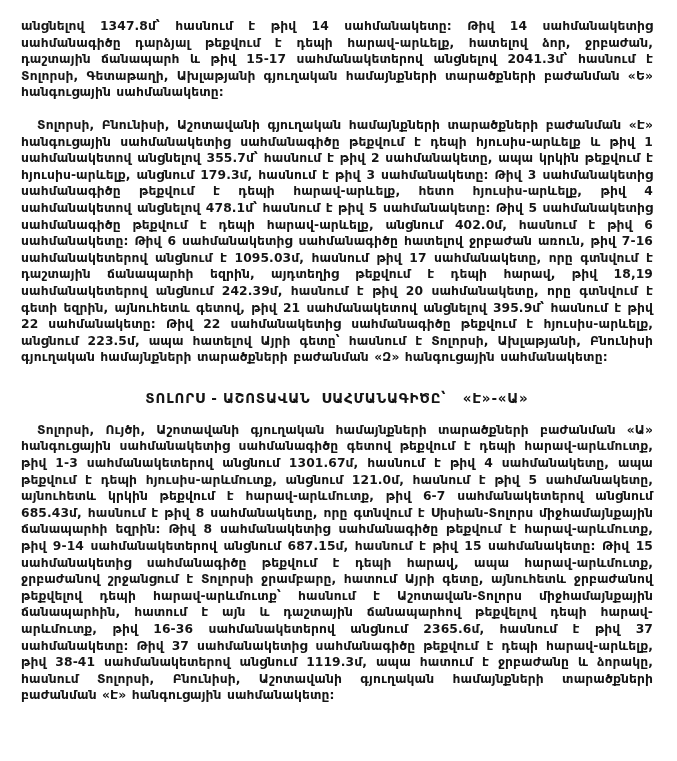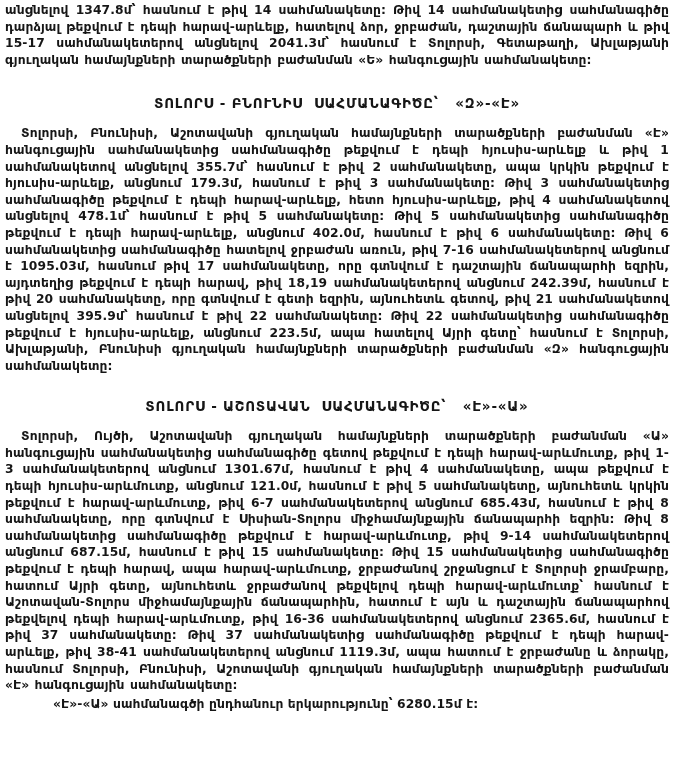--- a/index.html
+++ b/index.html
@@ -15,21 +15,21 @@
     color: #161616;
   }
   .doc {
     box-sizing: border-box;
     width: 677px;
     height: 761px;
     padding: 2px 8px 0 5px;
     background: #ffffff;
   }
   .p-body {
-    margin: 0;
+    margin: 16px;
     font-size: 12.3px;
     font-weight: bold;
     line-height: 16.6px;
     text-align: justify;
     letter-spacing: 0.1px;
     word-spacing: 1px;
   }
   .p-body.indented {
     text-indent: 16px;
   }
@@ -56,23 +56,21 @@
     margin-top: 24px;
   }
 </style>
 </head>
 <body>
 
 <div class="doc">
   <p class="p-body">անցնելով 1347.8մ՝ հասնում է թիվ 14 սահմանակետը: Թիվ 14 սահմանակետից սահմանագիծը դարձյալ թեքվում է դեպի հարավ-արևելք, հատելով ձոր, ջրբաժան, դաշտային ճանապարհ և թիվ 15-17 սահմանակետերով անցնելով 2041.3մ՝ հասնում է Տոլորսի, Գետաթաղի, Ախլաթյանի գյուղական համայնքների տարածքների բաժանման «Ե» հանգուցային սահմանակետը:</p>
 
 
-  <h2 class="p-heading">ՏՈԼՈՐՍ - ԲՆՈՒՆԻՍ  ՍԱՀՄԱՆԱԳԻԾԸ՝   «Զ»-«Է»</h2>
 
   <p class="p-body indented">Տոլորսի, Բնունիսի, Աշոտավանի գյուղական համայնքների տարածքների բաժանման «Է» հանգուցային սահմանակետից սահմանագիծը թեքվում է դեպի հյուսիս-արևելք և թիվ 1 սահմանակետով անցնելով 355.7մ՝ հասնում է թիվ 2 սահմանակետը, ապա կրկին թեքվում է հյուսիս-արևելք, անցնում 179.3մ, հասնում է թիվ 3 սահմանակետը: Թիվ 3 սահմանակետից սահմանագիծը թեքվում է դեպի հարավ-արևելք, հետո հյուսիս-արևելք, թիվ 4 սահմանակետով անցնելով 478.1մ՝ հասնում է թիվ 5 սահմանակետը: Թիվ 5 սահմանակետից սահմանագիծը թեքվում է դեպի հարավ-արևելք, անցնում 402.0մ, հասնում է թիվ 6 սահմանակետը: Թիվ 6 սահմանակետից սահմանագիծը հատելով ջրբաժան առուն, թիվ 7-16 սահմանակետերով անցնում է 1095.03մ, հասնում թիվ 17 սահմանակետը, որը գտնվում է դաշտային ճանապարհի եզրին, այդտեղից թեքվում է դեպի հարավ, թիվ 18,19 սահմանակետերով անցնում 242.39մ, հասնում է թիվ 20 սահմանակետը, որը գտնվում է գետի եզրին, այնուհետև գետով, թիվ 21 սահմանակետով անցնելով 395.9մ՝ հասնում է թիվ 22 սահմանակետը: Թիվ 22 սահմանակետից սահմանագիծը թեքվում է հյուսիս-արևելք, անցնում 223.5մ, ապա հատելով Այրի գետը՝ հասնում է Տոլորսի, Ախլաթյանի, Բնունիսի գյուղական համայնքների տարածքների բաժանման «Զ» հանգուցային սահմանակետը:</p>
 
 
   <h2 class="p-heading second">ՏՈԼՈՐՍ - ԱՇՈՏԱՎԱՆ  ՍԱՀՄԱՆԱԳԻԾԸ՝   «Է»-«Ա»</h2>
 
   <p class="p-body indented">Տոլորսի, Ույծի, Աշոտավանի գյուղական համայնքների տարածքների բաժանման «Ա» հանգուցային սահմանակետից սահմանագիծը գետով թեքվում է դեպի հարավ-արևմուտք, թիվ 1-3 սահմանակետերով անցնում 1301.67մ, հասնում է թիվ 4 սահմանակետը, ապա թեքվում է դեպի հյուսիս-արևմուտք, անցնում 121.0մ, հասնում է թիվ 5 սահմանակետը, այնուհետև կրկին թեքվում է հարավ-արևմուտք, թիվ 6-7 սահմանակետերով անցնում 685.43մ, հասնում է թիվ 8 սահմանակետը, որը գտնվում է Սիսիան-Տոլորս միջհամայնքային ճանապարհի եզրին: Թիվ 8 սահմանակետից սահմանագիծը թեքվում է հարավ-արևմուտք, թիվ 9-14 սահմանակետերով անցնում 687.15մ, հասնում է թիվ 15 սահմանակետը: Թիվ 15 սահմանակետից սահմանագիծը թեքվում է դեպի հարավ, ապա հարավ-արևմուտք, ջրբաժանով շրջանցում է Տոլորսի ջրամբարը, հատում Այրի գետը, այնուհետև ջրբաժանով թեքվելով դեպի հարավ-արևմուտք՝ հասնում է Աշոտավան-Տոլորս միջհամայնքային ճանապարհին, հատում է այն և դաշտային ճանապարհով թեքվելով դեպի հարավ-արևմուտք, թիվ 16-36 սահմանակետերով անցնում 2365.6մ, հասնում է թիվ 37 սահմանակետը: Թիվ 37 սահմանակետից սահմանագիծը թեքվում է դեպի հարավ-արևելք, թիվ 38-41 սահմանակետերով անցնում 1119.3մ, ապա հատում է ջրբաժանը և ձորակը, հասնում Տոլորսի, Բնունիսի, Աշոտավանի գյուղական  համայնքների տարածքների բաժանման «Է» հանգուցային սահմանակետը:</p>
 
-  <p class="p-summary indent-lg">«Է»-«Ա» սահմանագծի ընդհանուր երկարությունը՝ 6280.15մ է:</p>
 </div>
 
 </body></html>

